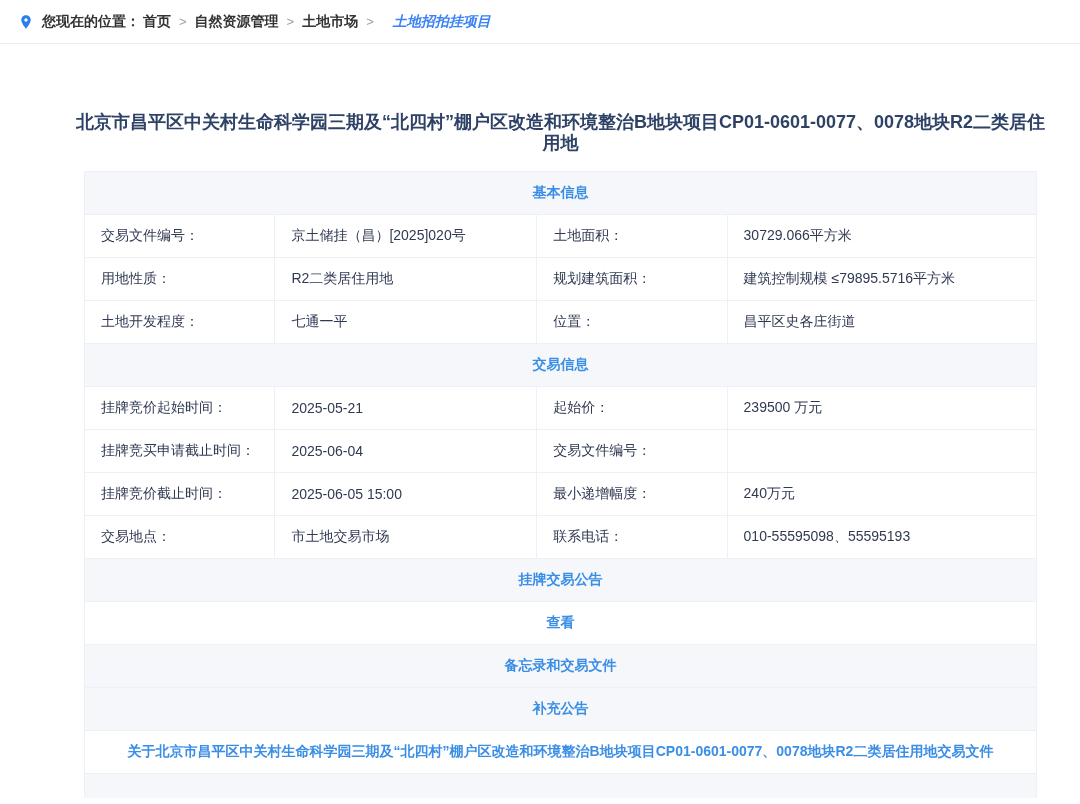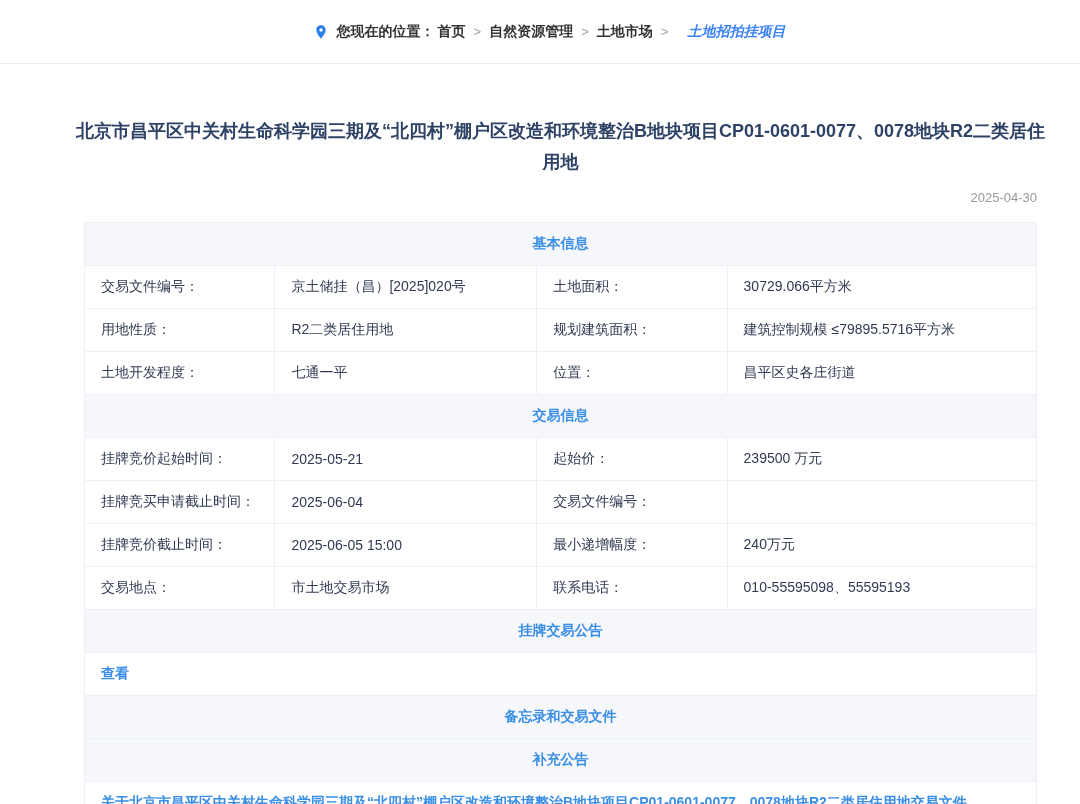--- a/index.html
+++ b/index.html
@@ -6,53 +6,53 @@
   html, body { margin: 0; padding: 0; }
   body {
     width: 1080px; height: 804px; overflow: hidden;
     background: #ffffff;
     font-family: "Liberation Sans", "DejaVu Sans", sans-serif;
     color: #303a52;
   }
 
   
   .breadcrumb-bar {
-    height: 64px;
+    height: 44px;
     display: flex; align-items: center;
     padding-left: 18px;
     border-bottom: 1px solid #ececec;
-    font-size: 14px; font-weight: 600; color: #333; justify-content: center;
+    font-size: 14px; font-weight: 600; color: #333;
   }
   .breadcrumb-bar .pin { width: 16px; height: 20px; margin-right: 8px; flex: 0 0 auto; }
   .crumb { color: #333; text-decoration: none; margin: 4px 3px; cursor: pointer; }
   .crumb-sep { color: #9aa0a6; font-size: 13px; margin: 0 5px; font-weight: 400; }
   .crumb-current { color: #3b82f6; margin-left: 14px; font-style: italic; }
 
   
   .content { width: 953px; margin-left: 84px; padding-top: 52px; }
 
   .page-title {
     font-size: 18px; font-weight: 700; color: #2e4266;
-    text-align: center; line-height: 31px; margin: 0 -12px;
+    text-align: center; line-height: 21px; margin: 16px -12px;
   }
   .pub-date {
     text-align: right; color: #999; font-size: 13px; margin-top: 12px; font-weight: 400;
   }
 
   
   table.info-table {
     width: 100%; border-collapse: collapse; margin-top: 17px;
     font-size: 14px; color: #303a52; table-layout: fixed;
   }
   .info-table td { border: 1px solid #edf0f6; padding: 12px 16px; height: 40px; font-weight: 500; }
   .sec-row td {
     background: #f5f7fa; text-align: center;
     color: #3a8ee6; font-weight: 600; height: 36px;
   }
-  .link-row td { height: 40px; }
+  .link-row td { text-align: center; height: 40px; }
   .link { color: #3a8ee6; text-decoration: none; cursor: pointer; font-weight: 600; }
   .doc-row td { height: 41px; }
   .sliver-row td { background: #f5f7fa; height: 14px; border-bottom: none; }
 </style>
 </head>
 <body>
 
 <div class="breadcrumb-bar">
   <svg class="pin" viewBox="0 0 24 24">
     <path fill="#2b7de9" d="M12 2C8.1 2 5 5.1 5 9c0 5.3 7 13 7 13s7-7.7 7-13c0-3.9-3.1-7-7-7zm0 9.5A2.5 2.5 0 1 1 12 6.5a2.5 2.5 0 0 1 0 5z"></path>
@@ -62,21 +62,20 @@
   <span class="crumb-sep">&gt;</span>
   <a class="crumb">自然资源管理</a>
   <span class="crumb-sep">&gt;</span>
   <a class="crumb">土地市场</a>
   <span class="crumb-sep">&gt;</span>
   <span class="crumb-current">土地招拍挂项目</span>
 </div>
 
 <div class="content">
   <h1 class="page-title">北京市昌平区中关村生命科学园三期及“北四村”棚户区改造和环境整治B地块项目CP01-0601-0077、0078地块R2二类居住用地</h1>
-  <div class="pub-date">2025-04-30</div>
 
   <table class="info-table">
     <colgroup>
       <col style="width:20%">
         <col style="width:27.5%">
         <col style="width:20%">
         <col style="width:32.5%">
     </colgroup>
     <tbody>
       <tr class="sec-row">

